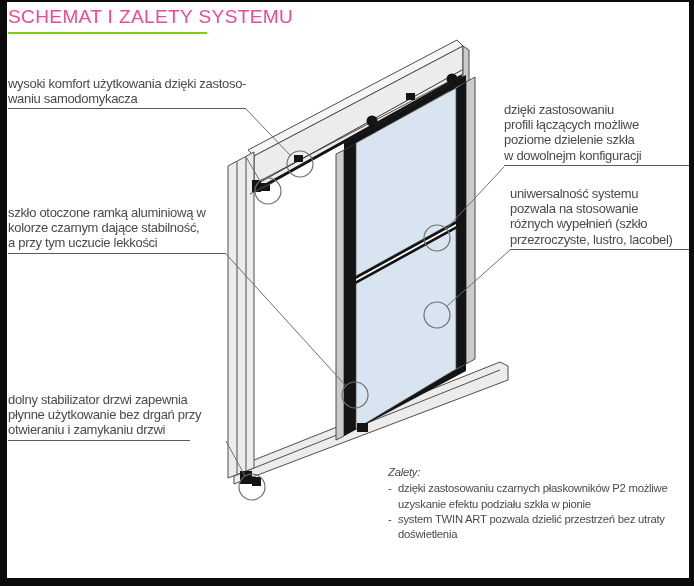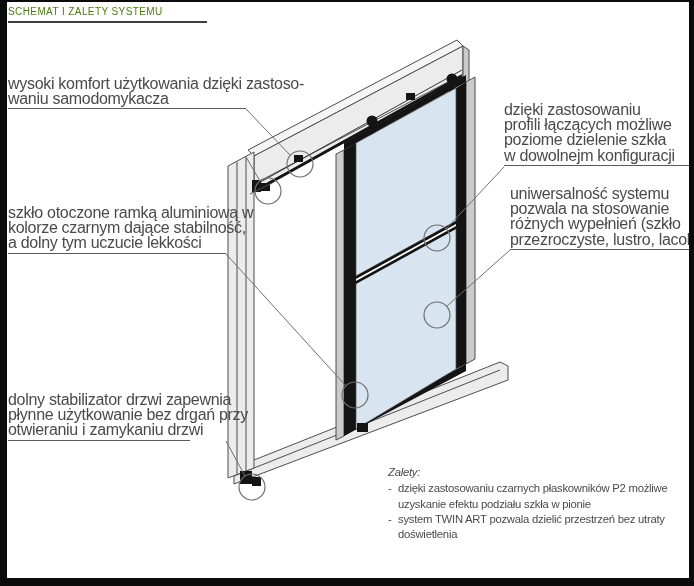--- a/index.html
+++ b/index.html
@@ -11,26 +11,26 @@
     overflow:hidden;
   }
   .frame-bar{position:absolute;background:var(--frame_border,#0b0b0b);}
   .bar-top{left:0;top:0;width:694px;height:2px;}
   .bar-left{left:0;top:0;width:7px;height:586px;}
   .bar-right{left:689px;top:0;width:5px;height:586px;}
   .bar-bottom{left:0;top:578px;width:694px;height:8px;}
 
   .page-title{
     position:absolute;left:8px;top:6px;width:199px;
-    font-size:10px;letter-spacing:.4px;color:#4d7c0f;
-    border-bottom:2px solid #404040;padding-bottom:4px;
+    font-size:19px;letter-spacing:.4px;color:#ec4899;
+    border-bottom:2px solid #84cc16;padding-bottom:4px;
     white-space:pre;
   }
   .ann{
-    position:absolute;font-size:16px;line-height:15.2px;
+    position:absolute;font-size:13px;line-height:15.2px;
     letter-spacing:-.3px;white-space:pre;
     border-bottom:1px solid #5a5a5a;padding-bottom:2px;
   }
   .ann-right{text-align:left;}
   .adv{
     position:absolute;left:388px;top:457px;width:304px;
     font-size:11.3px;line-height:15.3px;letter-spacing:-.25px;
   }
   .adv-heading{margin:8px 0 1px 0;font-style:italic;}
   .adv ul{margin:0;padding:0;list-style:none;}
@@ -114,21 +114,21 @@
     <line class="leader" x1="504" y1="167" x2="446" y2="229"></line>
     <line class="leader" x1="510" y1="250" x2="447" y2="306"></line>
   </svg>
 
   <div class="page-title">SCHEMAT I ZALETY SYSTEMU</div>
 
   <div class="ann" style="left:8px;top:76px;width:238px;">wysoki komfort użytkowania dzięki zastoso-
 waniu samodomykacza</div>
   <div class="ann" style="left:8px;top:205px;width:218px;">szkło otoczone ramką aluminiową w
 kolorze czarnym dające stabilność,
-a dolny tym uczucie lekkości</div>
+a przy tym uczucie lekkości</div>
   <div class="ann" style="left:8px;top:392px;width:182px;">dolny stabilizator drzwi zapewnia
 płynne użytkowanie bez drgań przy
 otwieraniu i zamykaniu drzwi</div>
 
   <div class="ann ann-right" style="left:504px;top:102px;width:186px;">dzięki zastosowaniu
 profili łączących możliwe
 poziome dzielenie szkła
 w dowolnejm konfiguracji</div>
   <div class="ann ann-right" style="left:510px;top:186px;width:180px;">uniwersalność systemu
 pozwala na stosowanie

